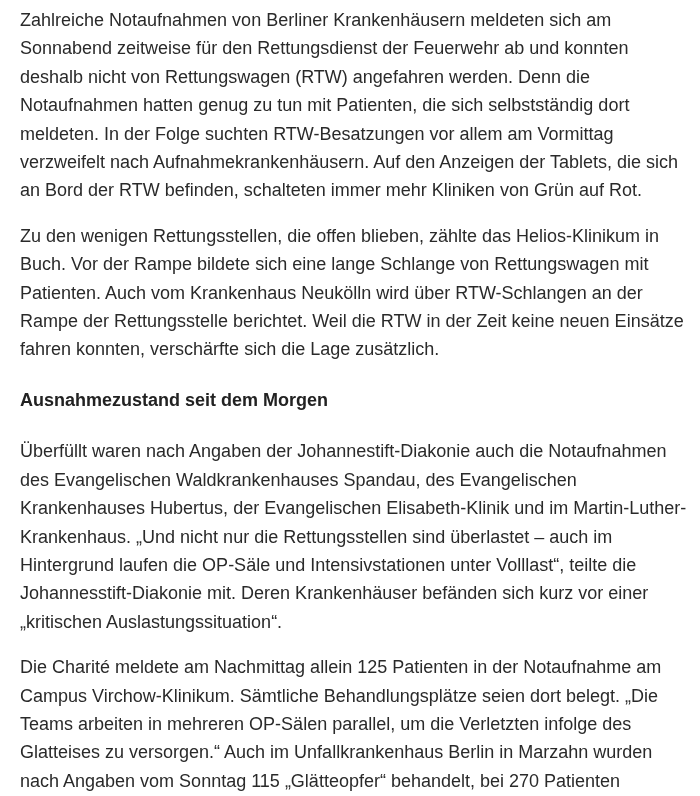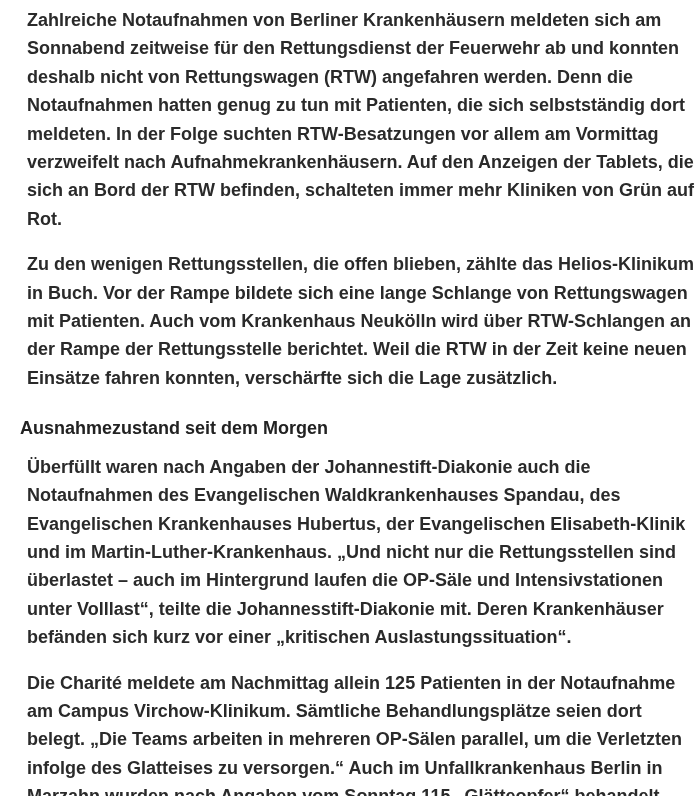--- a/index.html
+++ b/index.html
@@ -13,28 +13,28 @@
     overflow: hidden;
     font-family: "Liberation Sans", "DejaVu Sans", sans-serif;
   }
   .article {
     box-sizing: border-box;
     width: 700px;
     padding: 6px 5px 0 20px;
     color: #2a2a2a;
   }
   .article p {
-    margin: 0 0 17px 7px;
+    margin: 0 0 17px 0;
     font-size: 18px;
     line-height: 28.4px;
-    font-weight: 700;
+    font-weight: 400;
     color: #2a2a2a;
   }
   .article h2 {
-    margin: 22px 0 10px 0;
+    margin: 22px 0 23px 0;
     font-size: 18px;
     line-height: 28.4px;
     font-weight: 700;
     color: #222222;
   }
 </style>
 </head>
 <body>
 
 <main class="article">

